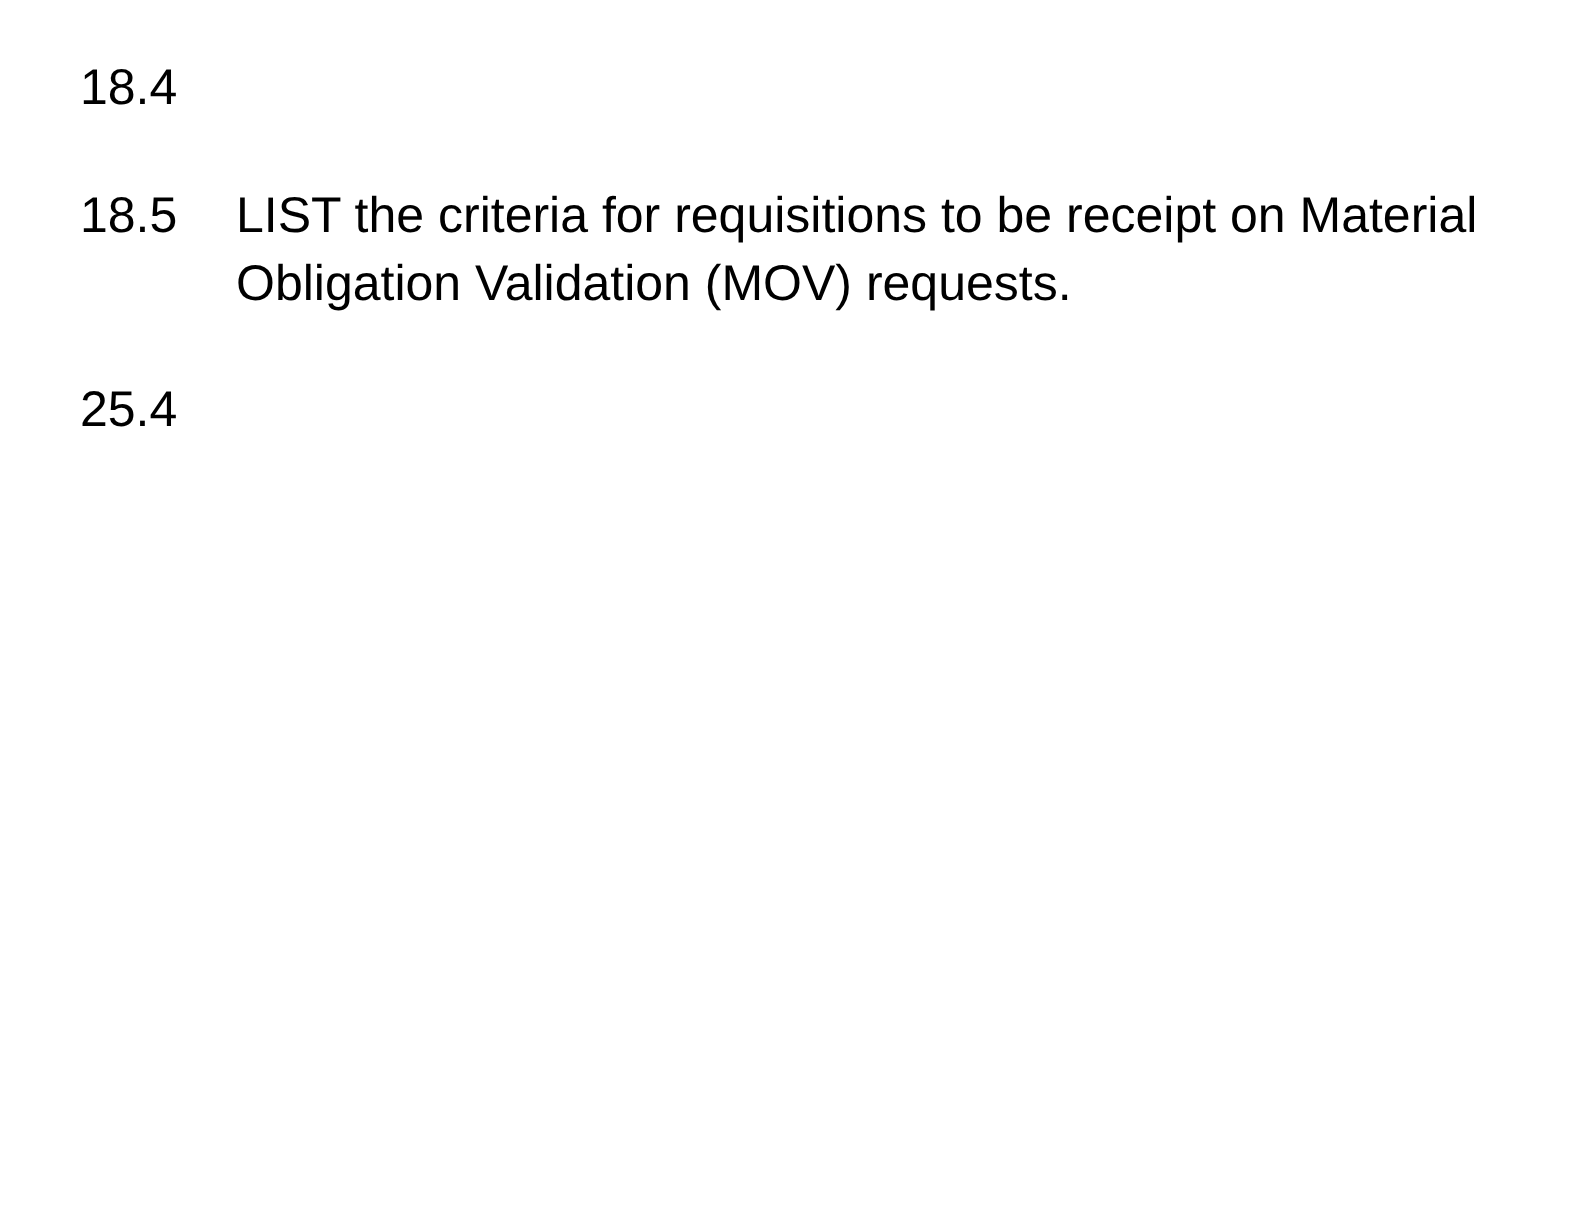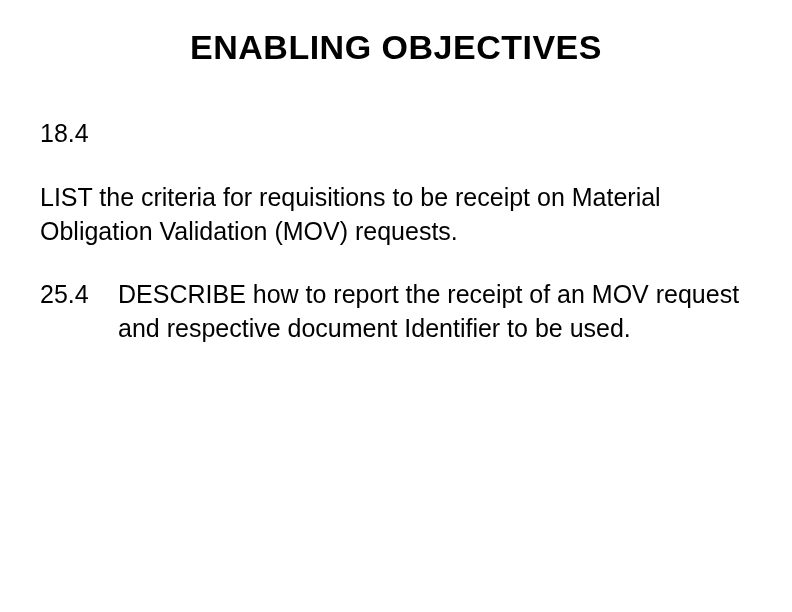--- a/index.html
+++ b/index.html
@@ -40,35 +40,32 @@
     flex: 1;
   }
   .verb {
     
   }
 </style>
 </head>
 <body>
 
 <div class="slide">
-  <h1 class="title">ENABLING OBJECTIVES</h1>
 
   <div class="objectives">
 
     <div class="obj">
       <div class="num">18.4</div>
     </div>
 
     <div class="obj">
+      <div class="num">18.5</div>
       <div class="text">
         <span class="verb">LIST</span><span> the criteria for requisitions to be receipt on Material Obligation Validation (MOV) requests.</span>
       </div>
     </div>
 
     <div class="obj">
       <div class="num">25.4</div>
-      <div class="text">
-        <span class="verb">DESCRIBE</span><span> how to report the receipt of an MOV request and respective document Identifier to be used.</span>
-      </div>
     </div>
 
   </div>
 </div>
 
 </body></html>

